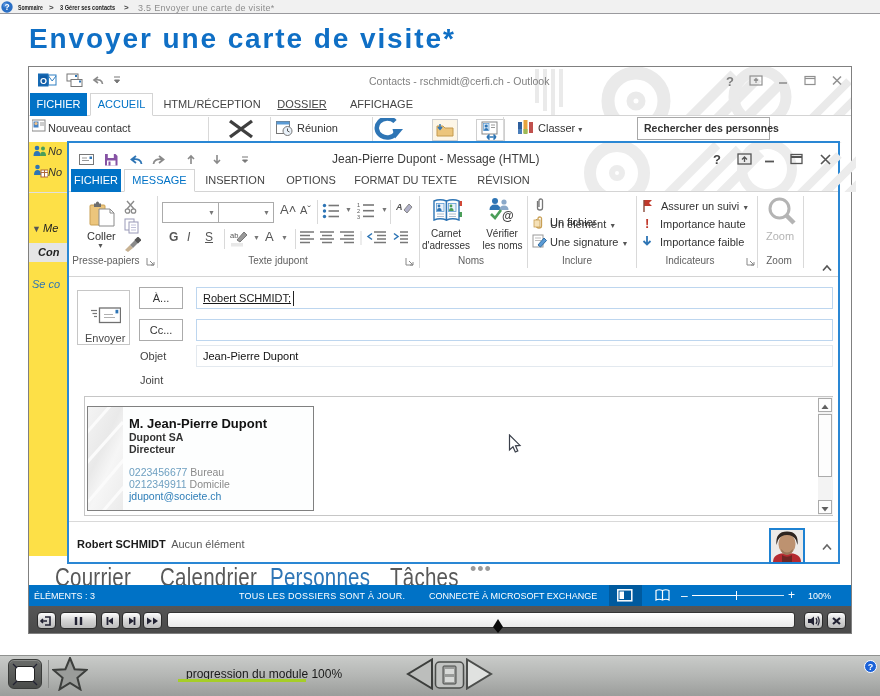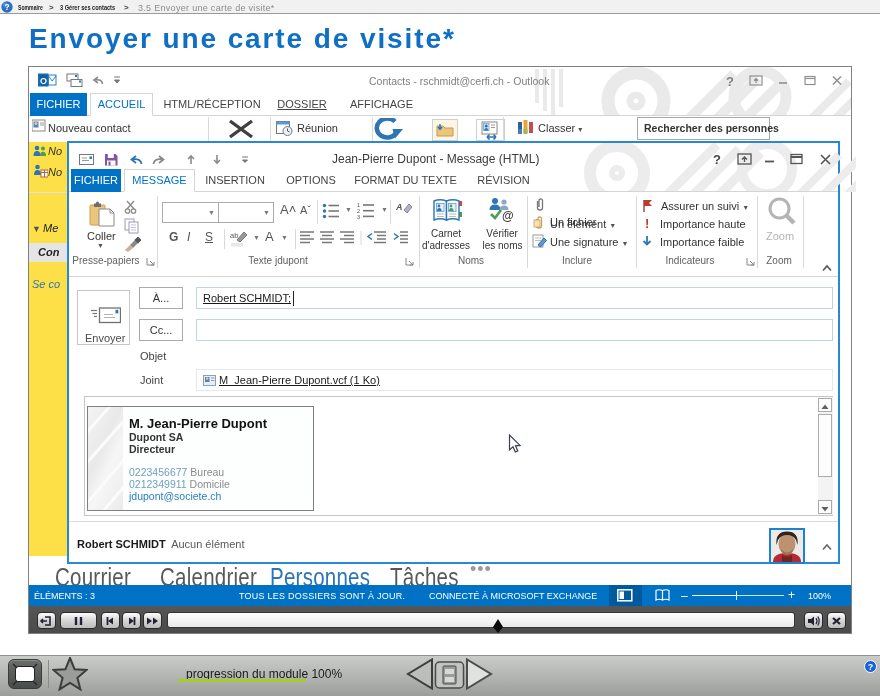--- a/index.html
+++ b/index.html
@@ -567,33 +567,24 @@
       <span class="a" style="left:7px;top:41px;font-size:11px;color:#4a4a4a;">Envoyer</span>
     </div>
     <div class="fbtn" style="left:70px;top:10px;width:44px;height:22px;line-height:20px;">À...</div>
     <div class="inp" style="left:127px;top:10px;width:637px;height:22px;">
       <span class="a" style="left:6px;top:4px;font-size:11px;color:#1a1a1a;text-decoration:underline;">Robert SCHMIDT;</span>
       <div class="a" style="left:96px;top:3px;width:1px;height:15px;background:#222;"></div>
     </div>
     <div class="fbtn" style="left:70px;top:42px;width:44px;height:22px;line-height:20px;">Cc...</div>
     <div class="inp" style="left:127px;top:42px;width:637px;height:22px;"></div>
     <span class="a" style="left:71px;top:73px;font-size:11px;color:#444;">Objet</span>
+    <div class="inp" style="left:127px;top:68px;width:637px;height:22px;border-color:#e3e9ef;">
+      <span class="a" style="left:6px;top:4px;font-size:11px;color:#111;">Jean-Pierre Dupont</span>
+    </div>
     <span class="a" style="left:71px;top:97px;font-size:11px;color:#444;">Joint</span>
-    <div class="inp" style="left:127px;top:92px;width:637px;height:22px;border-color:#e3e9ef;">
-      <svg class="a" style="left:6px;top:4px;" width="13" height="13" viewBox="0 0 13 13">
-        <rect x="0.5" y="1.5" width="12" height="10" fill="#e8eef5" stroke="#8aa0b8"></rect>
-        <rect x="2" y="3" width="4.5" height="5" fill="#4a84c4"></rect>
-        <circle cx="4.2" cy="4.6" r="1.3" fill="#f0c188"></circle>
-        <g stroke="#8aa0b8">
-            <line x1="8" y1="4" x2="11.5" y2="4"></line>
-            <line x1="8" y1="6.5" x2="11.5" y2="6.5"></line>
-          </g>
-      </svg>
-      <span class="a" style="left:22px;top:4px;font-size:11px;color:#1a1a1a;text-decoration:underline;">M_Jean-Pierre Dupont.vcf (1 Ko)</span>
-    </div>
   </div>
   <div id="mbody" class="a" style="left:15px;top:253px;width:749px;height:120px;background:#fff;border:1px solid #c6c6c6;">
 
     <div class="a" style="left:2px;top:9px;width:227px;height:105px;border:1px solid #808080;background:#fdfefe;">
       <div class="a" style="left:0;top:0;width:35px;height:103px;overflow:hidden;background:linear-gradient(115deg,#f4f4f4 0%,#e9e9e9 40%,#f6f6f6 60%,#ebebeb 100%);">
         <svg width="35" height="103" viewBox="0 0 35 103">
           <g stroke="#fbfbfb" stroke-width="3" fill="none">
             <line x1="-5" y1="30" x2="30" y2="-10"></line>
               <line x1="-5" y1="60" x2="35" y2="15"></line>
             <line x1="0" y1="95" x2="38" y2="50"></line>

